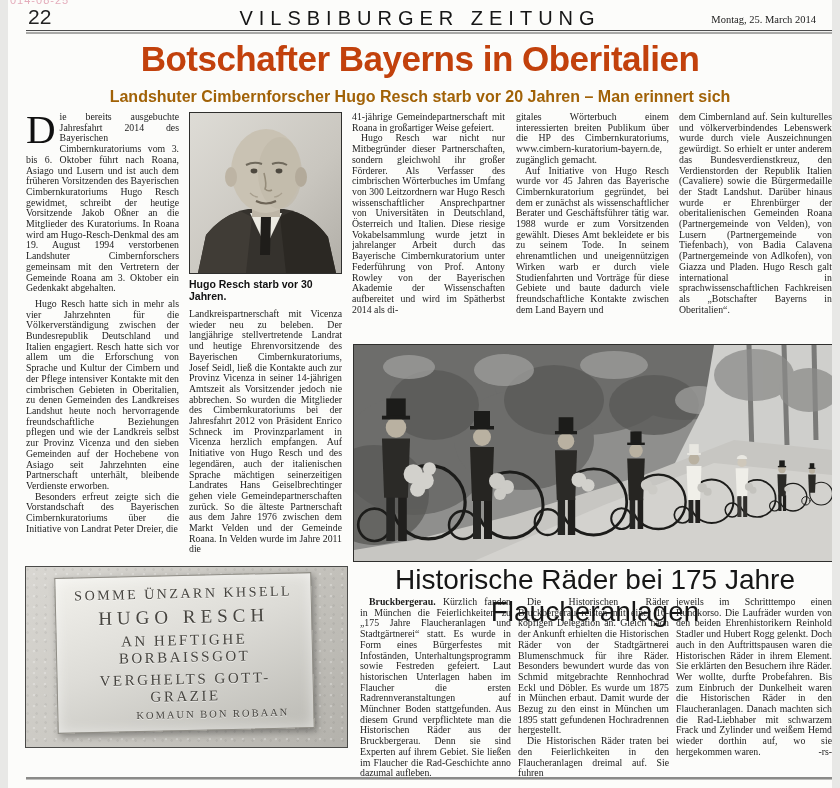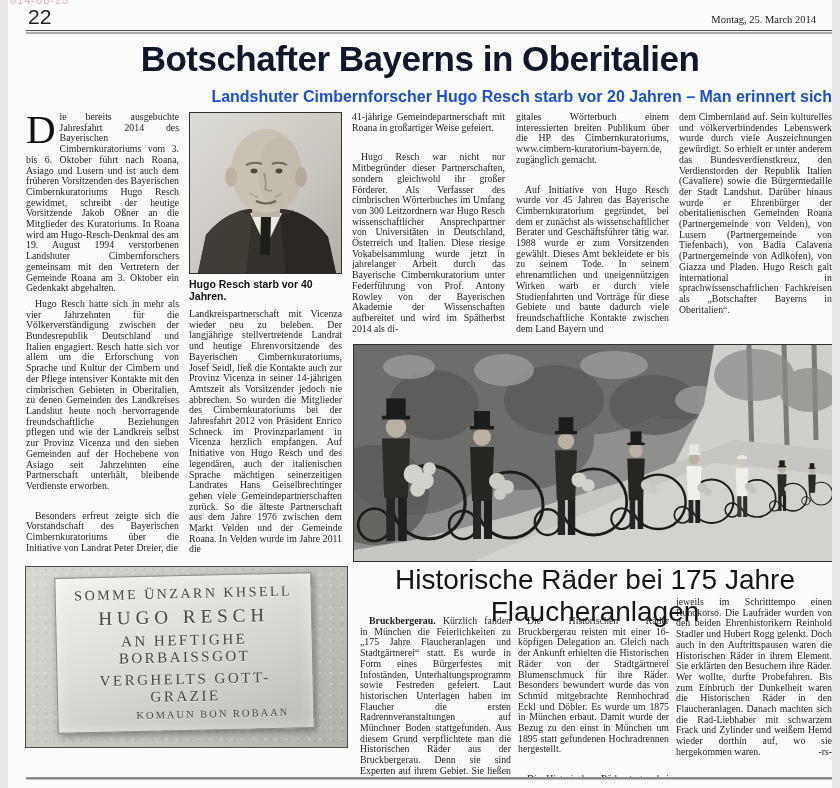--- a/index.html
+++ b/index.html
@@ -17,27 +17,27 @@
   .masthead{position:absolute; left:0; right:0; top:7px; text-align:center;
     font-family:"Liberation Sans",sans-serif; font-size:20px; letter-spacing:6px; color:#161616;}
   .issue-date{position:absolute; right:16px; top:14px; font-size:10.5px; color:#222;}
   .header-rule{position:absolute; left:18px; top:30px; width:806px; height:4px;
     background:linear-gradient(180deg,#4d4d4d 0 30%,#f2f2f0 30% 50%,#a9a9a7 50% 100%);}
   .bottom-rule{position:absolute; left:18px; top:777px; width:806px; height:3px;
     background:linear-gradient(180deg,#8a8a88 0 60%,#bdbdbb 60% 100%);}
   
   .headline{position:absolute; left:0; right:0; top:39px; text-align:center;
     font-family:"Liberation Sans",sans-serif; font-weight:bold; font-size:35px;
-    letter-spacing:-0.5px; color:#0f172a;}
-  .subheadline{position:absolute; left:0; right:0; top:88px; text-align:right;
-    font-family:"Liberation Sans",sans-serif; font-weight:bold; font-size:16px; color:#1d4ed8;}
+    letter-spacing:-0.5px; color:#c2410c;}
+  .subheadline{position:absolute; left:0; right:0; top:88px; text-align:center;
+    font-family:"Liberation Sans",sans-serif; font-weight:bold; font-size:16px; color:#a16207;}
   
   .bodytext{font-size:9.8px; line-height:10.7px; text-align:justify; hyphens:auto;}
   .bodytext p{margin:0;}
-  .bodytext p.indent{text-indent:9px;margin-top:19px;}
+  .bodytext p.indent{text-indent:9px;}
   .col{position:absolute; overflow:hidden;}
   .col1{left:18px;  top:112px; width:153px; height:444px;}
   .col2{left:181px; top:112px; width:153px; height:444px;}
   .col3{left:344px; top:112px; width:153px; height:231px;}
   .col4{left:508px; top:112px; width:153px; height:231px;}
   .col5{left:671px; top:112px; width:153px; height:231px;}
   .gap-top{margin-top:5px !important;}
   .dropcap{float:left; font-family:"Liberation Serif",serif; font-size:41px; line-height:32px;
     padding:1px 4px 0 0; color:#111;}
   
@@ -79,20 +79,21 @@
   .lead{font-weight:bold;}
   .sig{float:right; padding-left:6px;}
 </style>
 </head>
 <body>
 
 <div class="page">
 
   <div class="scan-mark">014-08-25</div>
   <div class="page-number">22</div>
+  <div class="masthead">VILSBIBURGER ZEITUNG</div>
   <div class="issue-date">Montag, 25. March 2014</div>
   <div class="header-rule"></div>
 
   <div class="headline">Botschafter Bayerns in Oberitalien</div>
   <div class="subheadline">Landshuter Cimbernforscher Hugo Resch starb vor 20 Jahren – Man erinnert sich</div>
 
   <div class="col col1 bodytext">
     <p><span class="dropcap">D</span><span>ie bereits ausgebuchte Jahresfahrt 2014 des Bayerischen Cimbernkuratoriums vom 3. bis 6. Oktober führt nach Roana, Asiago und Lusern und ist auch dem früheren Vorsitzenden des Bayerischen Cimbernkuratoriums Hugo Resch gewidmet, schreibt der heutige Vorsitzende Jakob Oßner an die Mitglieder des Kuratoriums. In Roana wird am Hugo-Resch-Denkmal des am 19. August 1994 verstorbenen Landshuter Cimbernforschers gemeinsam mit den Vertretern der Gemeinde Roana am 3. Oktober ein Gedenkakt abgehalten.</span></p>
     <p class="indent gap-top">Hugo Resch hatte sich in mehr als vier Jahrzehnten für die Völkerverständigung zwischen der Bundesrepublik Deutschland und Italien engagiert. Resch hatte sich vor allem um die Erforschung von Sprache und Kultur der Cimbern und der Pflege intensiver Kontakte mit den cimbrischen Gebieten in Oberitalien, zu denen Gemeinden des Landkreises Landshut heute noch hervorragende freundschaftliche Beziehungen pflegen und wie der Landkreis selbst zur Provinz Vicenza und den sieben Gemeinden auf der Hochebene von Asiago seit Jahrzehnten eine Partnerschaft unterhält, bleibende Verdienste erworben.</p>
     <p class="indent">Besonders erfreut zeigte sich die Vorstandschaft des Bayerischen Cimbernkuratoriums über die Initiative von Landrat Peter Dreier, die</p>
@@ -126,21 +127,21 @@
 
         <path d="M56,52 q8,-4 16,-1" stroke="#6f695c" stroke-width="2" fill="none"></path>
         <path d="M82,51 q8,-3 15,1" stroke="#6f695c" stroke-width="2" fill="none"></path>
         <ellipse cx="64" cy="58" rx="3.4" ry="2.4" fill="#4d483f"></ellipse>
         <ellipse cx="89" cy="58" rx="3.4" ry="2.4" fill="#4d483f"></ellipse>
         <path d="M74,60 q3,12 1,16 q3,3 7,1" stroke="#958c7a" stroke-width="1.6" fill="none"></path>
         <path d="M66,88 q10,5 20,0" stroke="#6d6456" stroke-width="2" fill="none"></path>
         <path d="M60,80 q4,4 8,4 M92,80 q-4,4 -8,4" stroke="#a79e8d" stroke-width="1.2" fill="none"></path>
       </svg>
     </figure>
-    <figcaption class="photocap portrait-cap">Hugo Resch starb vor 40 Jahren.</figcaption>
+    <figcaption class="photocap portrait-cap">Hugo Resch starb vor 30 Jahren.</figcaption>
     <div class="bodytext">
       <p>Landkreispartnerschaft mit Vicenza wieder neu zu beleben. Der langjährige stellvertretende Landrat und heutige Ehrenvorsitzende des Bayerischen Cimbernkuratoriums, Josef Seidl, ließ die Kontakte auch zur Provinz Vicenza in seiner 14-jährigen Amtszeit als Vorsitzender jedoch nie abbrechen. So wurden die Mitglieder des Cimbernkuratoriums bei der Jahresfahrt 2012 von Präsident Enrico Schneck im Provinzparlament in Vicenza herzlich empfangen. Auf Initiative von Hugo Resch und des legendären, auch der italienischen Sprache mächtigen seinerzeitigen Landrates Hans Geiselbrechtinger gehen viele Gemeindepartnerschaften zurück. So die älteste Partnerschaft aus dem Jahre 1976 zwischen dem Markt Velden und der Gemeinde Roana. In Velden wurde im Jahre 2011 die</p>
     </div>
   </div>
 
   <div class="col col3 bodytext">
     <p>41-jährige Gemeindepartnerschaft mit Roana in großartiger Weise gefeiert.</p>
     <p class="indent">Hugo Resch war nicht nur Mitbegründer dieser Partnerschaften, sondern gleichwohl ihr großer Förderer. Als Verfasser des cimbrischen Wörterbuches im Umfang von 300 Leitzordnern war Hugo Resch wissenschaftlicher Ansprechpartner von Universitäten in Deutschland, Österreich und Italien. Diese riesige Vokabelsammlung wurde jetzt in jahrelanger Arbeit durch das Bayerische Cimbernkuratorium unter Federführung von Prof. Antony Rowley von der Bayerischen Akademie der Wissenschaften aufbereitet und wird im Spätherbst 2014 als di-</p>
   </div>
   <div class="col col4 bodytext">

